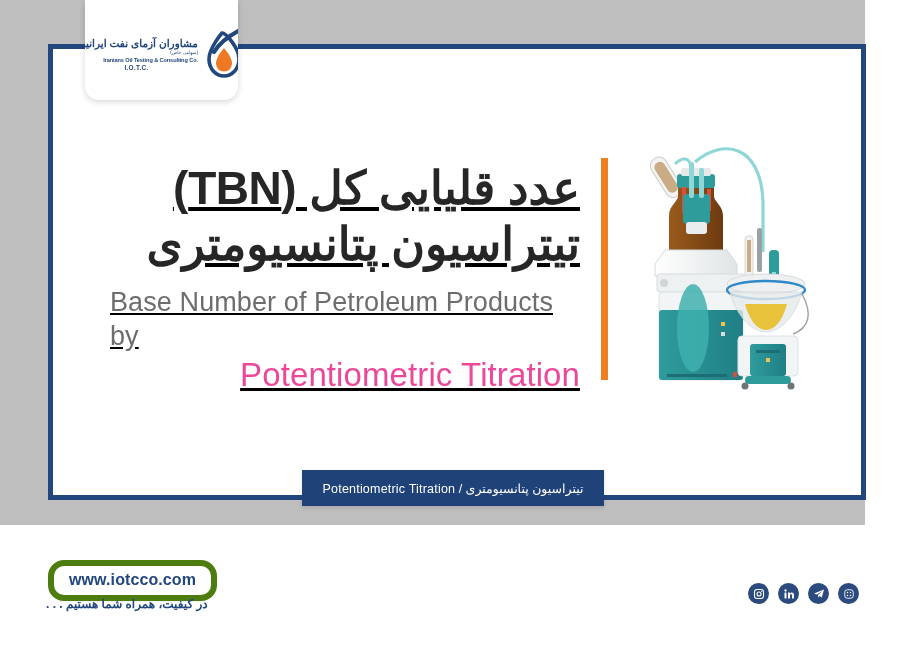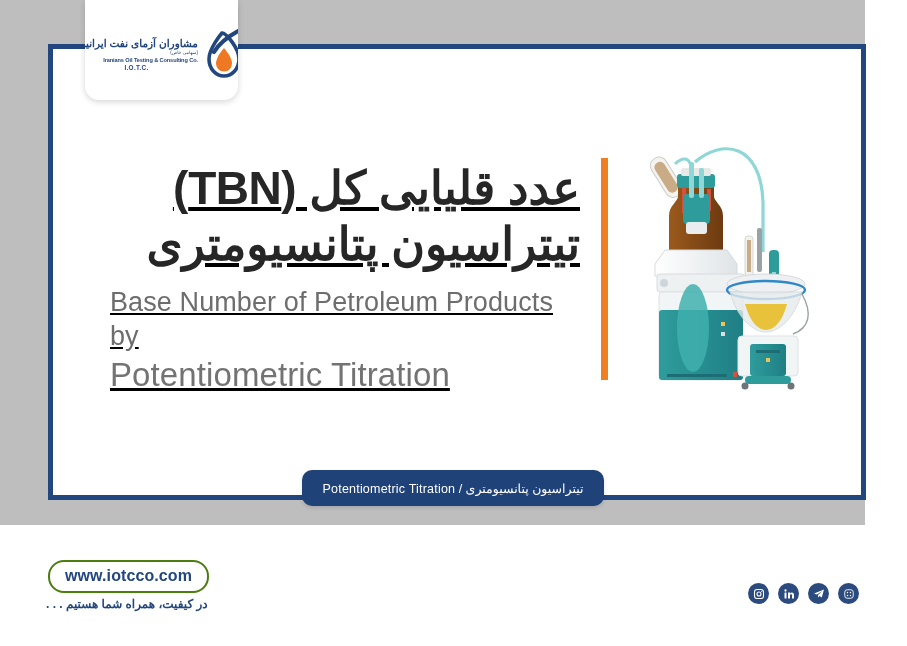--- a/index.html
+++ b/index.html
@@ -60,52 +60,52 @@
     direction:rtl; text-align:right;
     font-size:46px; font-weight:800; color:#262626;
     line-height:1.22; letter-spacing:-.5px;
   }
   .fa-title .ln2 { display:block; }
   .en-line1 {
     font-size:27px; color:#6d6d6d; font-weight:400;
     letter-spacing:.1px; margin-top:14px; line-height:1.25;
   }
   .en-line2 {
-    font-size:33px; color:#737373; font-weight:400;
-    letter-spacing:.1px; line-height:1.22; margin-top:1px;
+    font-size:33px; color:#ec4899; font-weight:400;
+    letter-spacing:.1px; line-height:1.22; margin-top:1px;text-align:right;
   }
 
   
   .orange-bar {
     position:absolute; left:601px; top:158px; width:7px; height:222px;
     background:#ef8022;
   }
 
   
   .instrument { position:absolute; left:633px; top:132px; width:200px; height:265px; }
 
   
   .tag {
     position:absolute; left:302px; top:470px; width:302px; height:36px;
-    background:#1f4279; border-radius:10px;
+    background:#1f4279; border-radius:0;
     display:flex; align-items:center; justify-content:center;
     box-shadow:0 2px 4px rgba(0,0,0,.12);
   }
   .tag-text {
     color:#ffffff; font-size:12.5px; direction:rtl;
     letter-spacing:.2px; white-space:nowrap;
   }
 
   
   .footer { position:absolute; left:0; top:525px; width:907px; height:121px; background:#ffffff; }
 
   .url-pill {
     position:absolute; left:48px; top:35px;
     padding:5px 15px 6px;
-    border:2px solid #4d7c0f; border-radius:16px;
+    border:6px solid #4d7c0f; border-radius:16px;
     background:#ffffff;
     box-shadow:0 1px 2px rgba(0,0,0,.05);
   }
   .url-text { font-size:16px; font-weight:700; color:#22467e; letter-spacing:.1px; }
 
   .slogan {
     position:absolute; left:46px; top:72px; width:200px;
     direction:rtl; text-align:left;
     font-size:12px; font-weight:700; color:#22467e; letter-spacing:.2px;
   }

